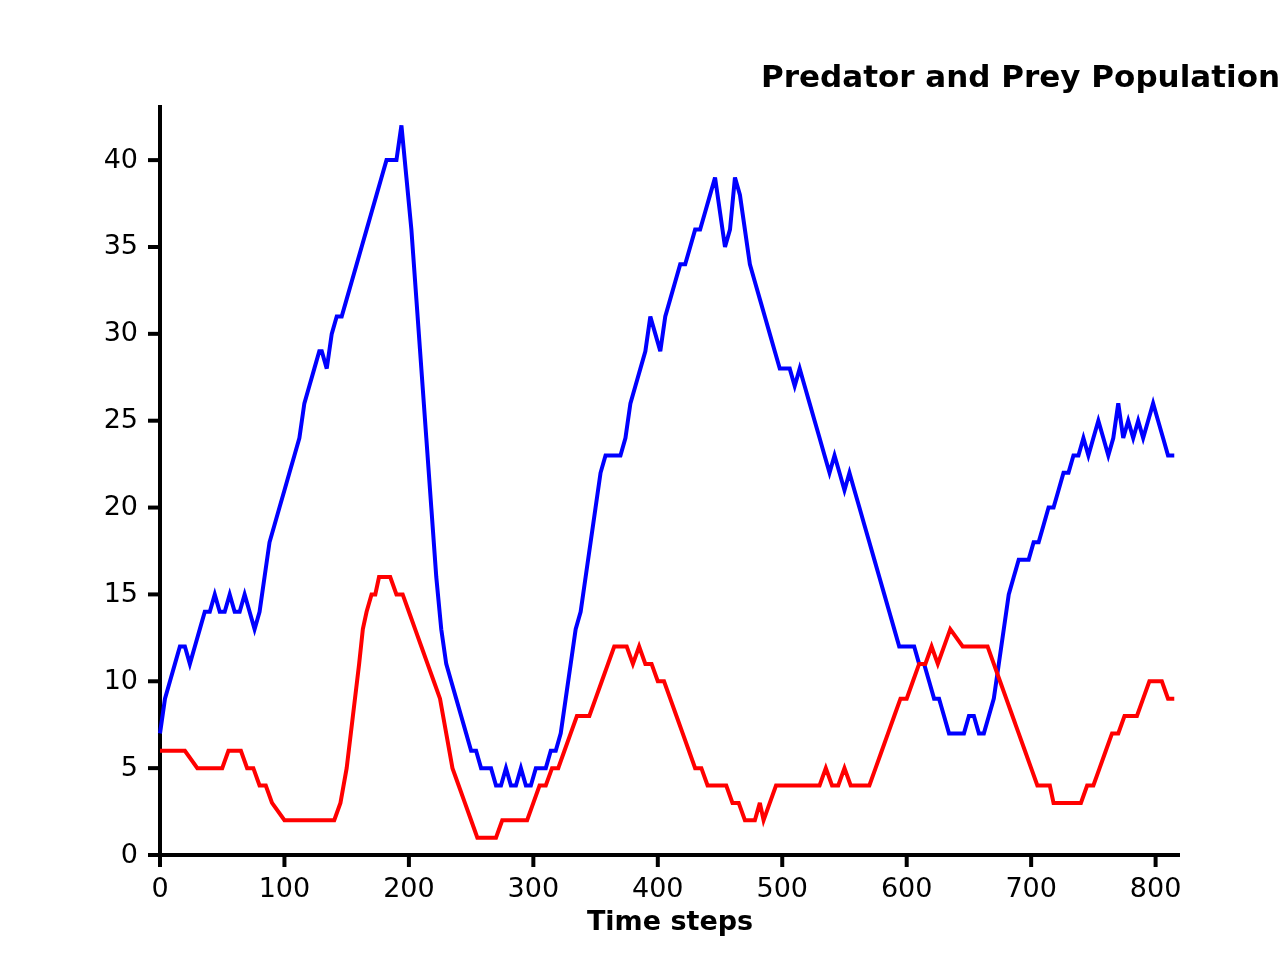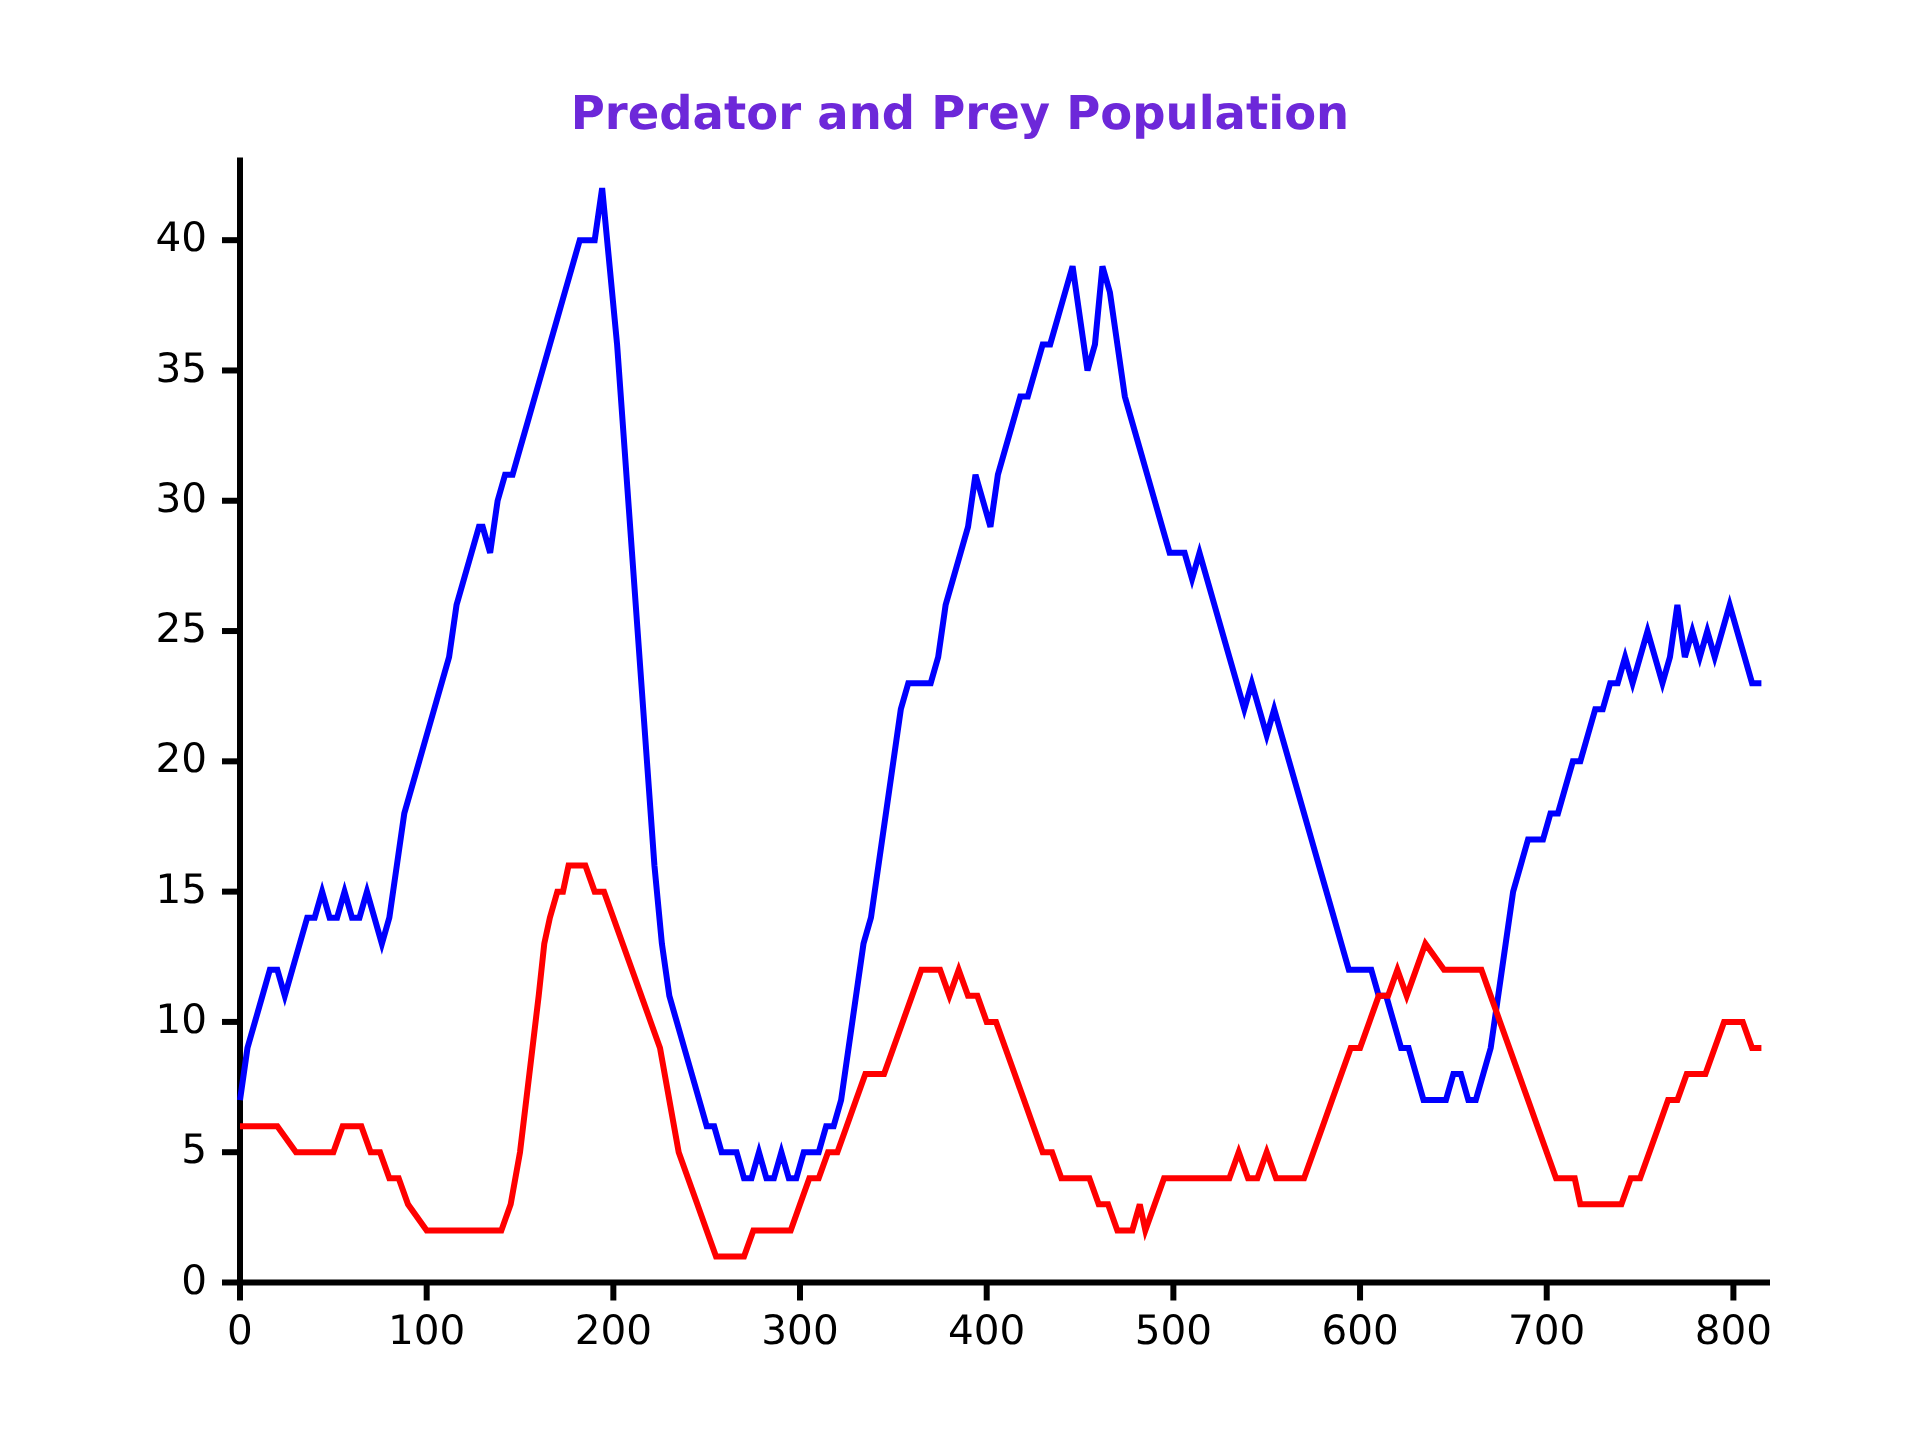--- a/index.html
+++ b/index.html
@@ -17,25 +17,25 @@
     position: relative;
     width: 1280px;
     height: 960px;
     background: #ffffff;
   }
   #chart-title {
     position: absolute;
     left: 0;
     top: 58px;
     width: 1280px;
-    text-align: center;
+    text-align: right;
     font-family: "DejaVu Sans", sans-serif;
     font-size: 31px;
     font-weight: bold;
-    color: #6d28d9;
+    color: #000000;
     letter-spacing: 0px;
   }
   #plot-svg {
     position: absolute;
     left: 0;
     top: 0;
   }
   .tick-label-y {
     font-family: "DejaVu Sans", sans-serif;
     font-size: 27px;
@@ -113,14 +113,15 @@
     <g id="axis-lines">
         <line x1="160" y1="105" x2="160" y2="855" stroke="#000000" stroke-width="4"></line>
         <line x1="158" y1="855" x2="1180" y2="855" stroke="#000000" stroke-width="4"></line>
       </g>
     <g id="series-group">
         <polyline points="160.00,733.40 164.98,698.65 169.96,681.28 174.93,663.91 179.91,646.53 184.89,646.53 189.87,663.91 194.85,646.53 199.82,629.16 204.80,611.79 209.78,611.79 214.76,594.42 219.74,611.79 224.71,611.79 229.69,594.42 234.67,611.79 239.65,611.79 244.63,594.42 249.60,611.79 254.58,629.16 259.56,611.79 264.54,577.05 269.52,542.30 274.49,524.93 279.47,507.56 284.45,490.19 289.43,472.81 294.41,455.44 299.38,438.07 304.36,403.33 309.34,385.95 314.32,368.58 319.30,351.21 321.78,351.21 326.76,368.58 331.74,333.84 336.72,316.47 341.70,316.47 346.67,299.09 351.65,281.72 356.63,264.35 361.61,246.98 366.59,229.60 371.56,212.23 376.54,194.86 381.52,177.49 386.50,160.12 391.48,160.12 396.45,160.12 401.43,125.37 406.41,177.49 411.39,229.60 416.37,299.09 421.34,368.58 426.32,438.07 431.30,507.56 436.28,577.05 441.26,629.16 446.23,663.91 451.21,681.28 456.19,698.65 461.17,716.02 466.15,733.40 471.12,750.77 476.10,750.77 481.08,768.14 486.06,768.14 491.04,768.14 496.01,785.51 500.99,785.51 505.97,768.14 510.95,785.51 515.93,785.51 520.90,768.14 525.88,785.51 530.86,785.51 535.84,768.14 540.82,768.14 545.79,768.14 550.77,750.77 555.75,750.77 560.73,733.40 565.71,698.65 570.68,663.91 575.66,629.16 580.64,611.79 585.62,577.05 590.60,542.30 595.57,507.56 600.55,472.81 605.53,455.44 610.51,455.44 615.49,455.44 620.46,455.44 625.44,438.07 630.42,403.33 635.40,385.95 640.38,368.58 645.35,351.21 650.33,316.47 655.31,333.84 660.29,351.21 665.27,316.47 670.24,299.09 675.22,281.72 680.20,264.35 685.18,264.35 690.16,246.98 695.13,229.60 700.11,229.60 705.09,212.23 710.07,194.86 715.05,177.49 720.02,212.23 725.00,246.98 729.98,229.60 734.96,177.49 739.94,194.86 744.91,229.60 749.89,264.35 754.87,281.72 759.85,299.09 764.83,316.47 769.80,333.84 774.78,351.21 779.76,368.58 784.74,368.58 789.72,368.58 794.69,385.95 799.67,368.58 804.65,385.95 809.63,403.33 814.61,420.70 819.58,438.07 824.56,455.44 829.54,472.81 834.52,455.44 839.50,472.81 844.47,490.19 849.45,472.81 854.43,490.19 859.41,507.56 864.39,524.93 869.36,542.30 874.34,559.67 879.32,577.05 884.30,594.42 889.28,611.79 894.25,629.16 899.23,646.53 904.21,646.53 909.19,646.53 914.17,646.53 919.14,663.91 924.12,663.91 929.10,681.28 934.08,698.65 939.06,698.65 944.03,716.02 949.01,733.40 953.99,733.40 958.97,733.40 963.95,733.40 968.92,716.02 973.90,716.02 978.88,733.40 983.86,733.40 988.84,716.02 993.81,698.65 998.79,663.91 1003.77,629.16 1008.75,594.42 1013.73,577.05 1018.70,559.67 1023.68,559.67 1028.66,559.67 1033.64,542.30 1038.62,542.30 1043.59,524.93 1048.57,507.56 1053.55,507.56 1058.53,490.19 1063.51,472.81 1068.48,472.81 1073.46,455.44 1078.44,455.44 1083.42,438.07 1088.40,455.44 1093.37,438.07 1098.35,420.70 1103.33,438.07 1108.31,455.44 1113.29,438.07 1118.26,403.33 1123.24,438.07 1128.22,420.70 1133.20,438.07 1138.18,420.70 1143.15,438.07 1148.13,420.70 1153.11,403.33 1158.09,420.70 1163.07,438.07 1168.04,455.44 1174.27,455.44" fill="none" stroke="#0000ff" stroke-width="4" stroke-linejoin="miter" stroke-linecap="butt"></polyline>
         <polyline points="160.00,750.77 172.44,750.77 184.89,750.77 197.33,768.14 209.78,768.14 222.22,768.14 228.45,750.77 234.67,750.77 240.89,750.77 247.11,768.14 253.34,768.14 259.56,785.51 265.78,785.51 272.00,802.88 284.45,820.26 296.89,820.26 309.34,820.26 321.78,820.26 334.23,820.26 340.45,802.88 346.67,768.14 352.90,716.02 359.12,663.91 362.85,629.16 366.59,611.79 371.56,594.42 375.30,594.42 379.03,577.05 384.01,577.05 390.23,577.05 396.45,594.42 402.68,594.42 408.90,611.79 415.12,629.16 421.34,646.53 427.57,663.91 433.79,681.28 440.01,698.65 446.23,733.40 452.46,768.14 458.68,785.51 464.90,802.88 471.12,820.26 477.35,837.63 483.57,837.63 489.79,837.63 496.01,837.63 502.24,820.26 508.46,820.26 514.68,820.26 520.90,820.26 527.13,820.26 533.35,802.88 539.57,785.51 545.79,785.51 552.02,768.14 558.24,768.14 564.46,750.77 570.68,733.40 576.91,716.02 583.13,716.02 589.35,716.02 595.57,698.65 601.80,681.28 608.02,663.91 614.24,646.53 620.46,646.53 626.69,646.53 632.91,663.91 639.13,646.53 645.35,663.91 651.58,663.91 657.80,681.28 664.02,681.28 670.24,698.65 676.47,716.02 682.69,733.40 688.91,750.77 695.13,768.14 701.36,768.14 707.58,785.51 713.80,785.51 720.02,785.51 726.25,785.51 732.47,802.88 734.96,802.88 738.69,802.88 744.91,820.26 751.14,820.26 754.87,820.26 759.85,802.88 763.58,820.26 769.80,802.88 776.03,785.51 782.25,785.51 788.47,785.51 794.69,785.51 800.92,785.51 807.14,785.51 813.36,785.51 819.58,785.51 825.81,768.14 832.03,785.51 838.25,785.51 844.47,768.14 850.70,785.51 856.92,785.51 860.65,785.51 864.39,785.51 869.36,785.51 875.59,768.14 881.81,750.77 888.03,733.40 894.25,716.02 900.48,698.65 906.70,698.65 912.92,681.28 919.14,663.91 925.37,663.91 931.59,646.53 937.81,663.91 950.26,629.16 962.70,646.53 975.15,646.53 987.59,646.53 993.81,663.91 1000.04,681.28 1006.26,698.65 1012.48,716.02 1018.70,733.40 1024.93,750.77 1031.15,768.14 1037.37,785.51 1043.59,785.51 1049.82,785.51 1053.55,802.88 1058.53,802.88 1063.51,802.88 1068.48,802.88 1074.71,802.88 1080.93,802.88 1087.15,785.51 1093.37,785.51 1099.60,768.14 1105.82,750.77 1112.04,733.40 1118.26,733.40 1124.49,716.02 1130.71,716.02 1136.93,716.02 1143.15,698.65 1149.38,681.28 1155.60,681.28 1161.82,681.28 1168.04,698.65 1174.27,698.65" fill="none" stroke="#ff0000" stroke-width="4" stroke-linejoin="miter" stroke-linecap="butt"></polyline>
       </g>
   </svg>
 
+  <div id="x-axis-label">Time steps</div>
 
 </div>
 
 </body></html>

